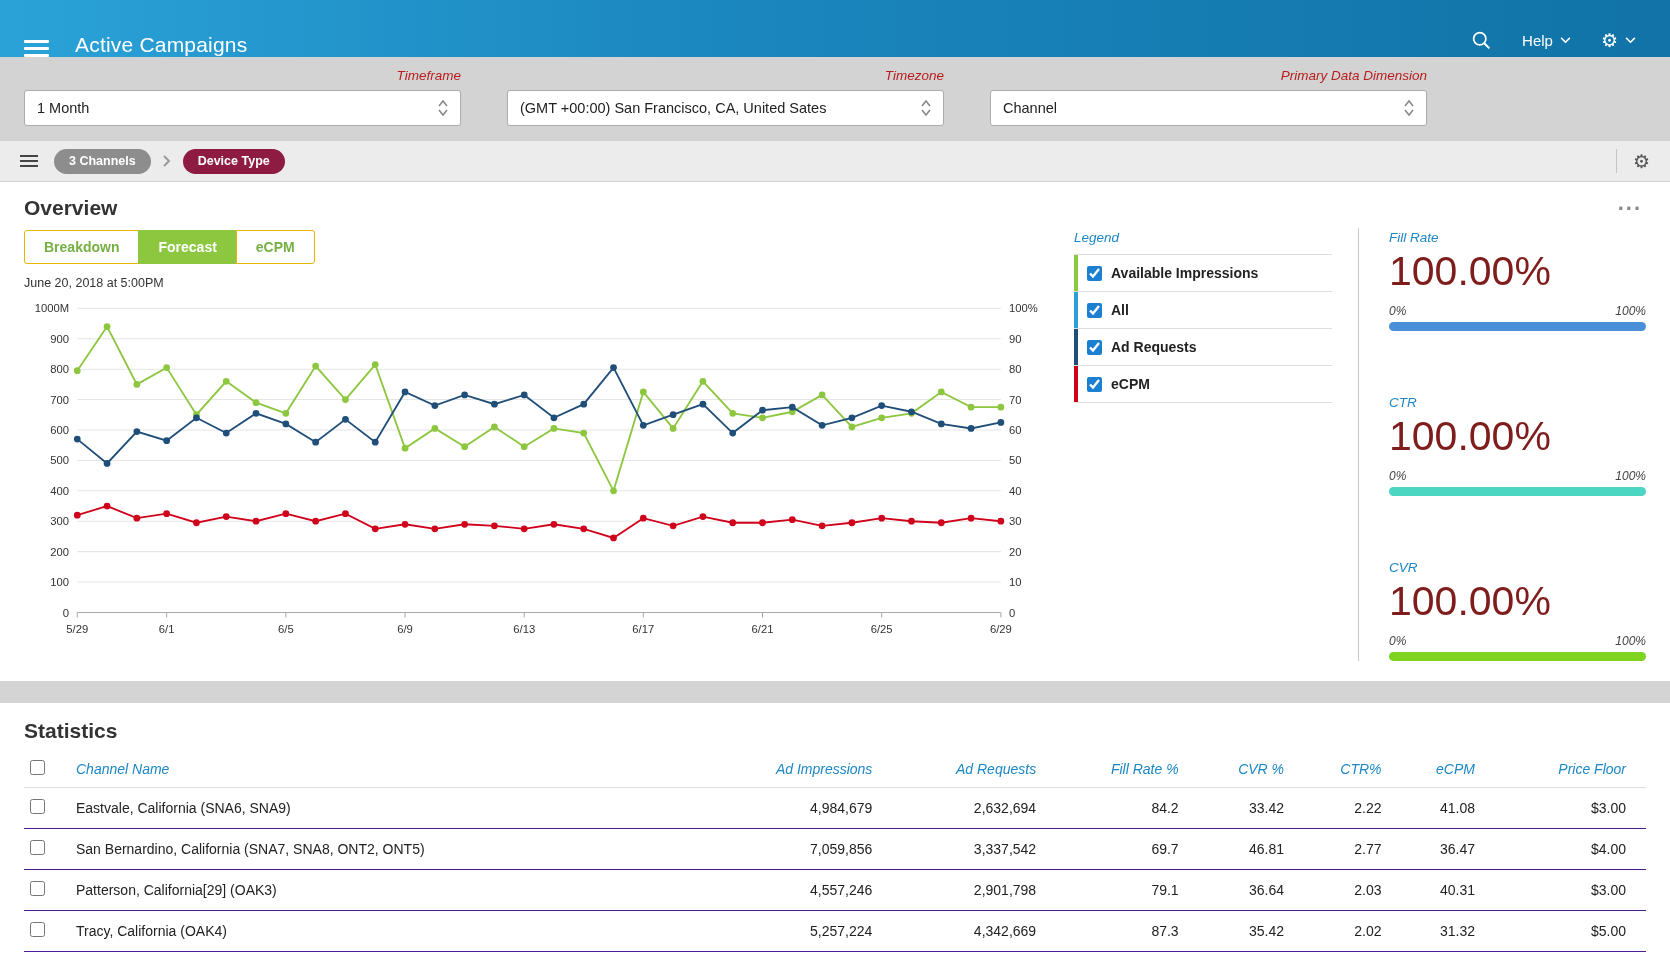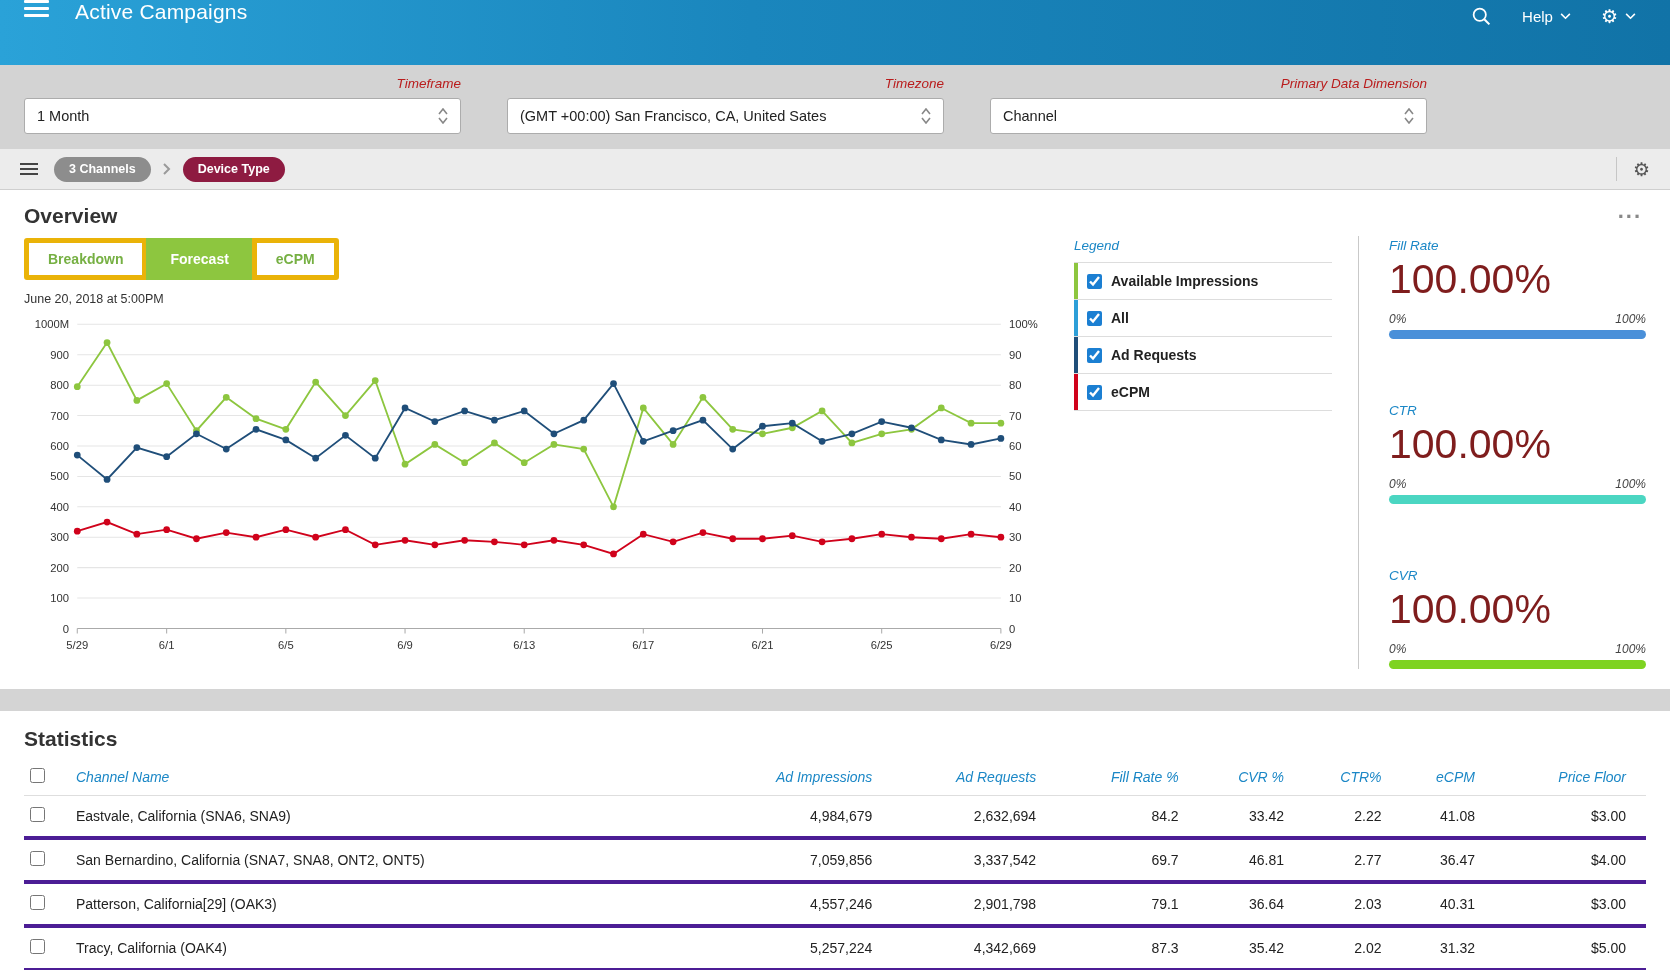--- a/index.html
+++ b/index.html
@@ -5,21 +5,21 @@
   * { box-sizing: border-box; }
   html,body { margin:0; padding:0; }
   body {
     width:1670px; height:970px; overflow:hidden;
     background:#d4d4d4;
     font-family:"Liberation Sans","DejaVu Sans",sans-serif;
     color:#333;
   }
   
   .topbar {
-    height:65px; display:flex; align-items:flex-start; padding:0 24px;
+    height:57px; display:flex; align-items:flex-end; padding:0 24px;
     background:linear-gradient(90deg,#2aa2d8 0%,#1a86bd 45%,#1173a7 100%);
     color:#fff;
   }
   .hamburger { width:25px; background:none; border:none; cursor:pointer; padding:0;
     display:flex; flex-direction:column; gap:4px; }
   .hamburger span { height:3px; background:#fff; border-radius:1px; }
   .app-title { font-size:21px; font-weight:400; margin-left:26px; letter-spacing:.2px; }
   .topbar-right { margin-left:auto; display:flex; align-items:center; gap:10px; }
   .tb-btn { background:none; border:none; color:#fff; display:flex; align-items:center;
     gap:7px; font-size:15px; cursor:pointer; padding:6px 10px; font-family:inherit; }
@@ -47,21 +47,21 @@
   .vdiv { width:1px; height:24px; background:#c6c6c6; }
   
   .overview { background:#fff; padding:14px 24px 20px; }
   .sec-head { display:flex; justify-content:space-between; align-items:center; }
   h2 { font-size:21px; margin:0; color:#333; font-weight:700; }
   .dots { color:#888; font-size:22px; font-weight:700; letter-spacing:2px;
     background:none; border:none; cursor:pointer; line-height:8px; padding:0 4px 10px; }
   .ov-body { display:flex; align-items:stretch; margin-top:8px; }
   .chart-col { flex:1; min-width:0; }
   .tabs { display:inline-flex; margin:2px 0 12px; }
-  .tab { padding:8px 19px; font-size:14px; font-weight:700; border:5px solid #eab308;
+  .tab { padding:8px 19px; font-size:14px; font-weight:700; border:1px solid #eab308;
     background:#fff; color:#76b043; cursor:pointer; font-family:inherit; margin-left:-1px; }
   .tab:first-child { margin-left:0; border-radius:3px 0 0 3px; }
   .tab:last-child { border-radius:0 3px 3px 0; }
   .tab.active { background:#8dc63f; border-color:#8dc63f; color:#fff; }
   .timestamp { font-size:12.5px; color:#333; margin-bottom:4px; }
   #trend-chart { width:100%; display:block; }
   .ax { font-size:11px; fill:#333; }
   
   .legend { width:258px; flex:none; margin-left:26px; padding-top:2px; }
   .legend-title { color:#1b87c6; font-style:italic; font-size:13.5px; margin-bottom:9px; }
@@ -79,21 +79,21 @@
   .kpi-label { color:#1b87c6; font-style:italic; font-size:13.5px; }
   .kpi-value { font-size:41px; font-weight:400; color:#7f1d1d; margin:3px 0 9px; }
   .kpi-minmax { display:flex; justify-content:space-between; font-size:12px;
     font-style:italic; color:#444; margin-bottom:4px; }
   .kpi-bar { height:9px; border-radius:5px; }
   
   .stats { background:#fff; margin-top:22px; padding:16px 24px 0; min-height:290px; }
   table { width:100%; border-collapse:collapse; margin-top:8px; }
   th { color:#1b87c6; font-style:italic; font-weight:400; font-size:14px;
     padding:9px 8px; border-bottom:1px solid #dedede; text-align:right; cursor:pointer; white-space:nowrap; }
-  td { font-size:14px; color:#222; padding:11px 8px; border-bottom:4px solid #4c1d95; text-align:right; white-space:nowrap; }
+  td { font-size:14px; color:#222; padding:11px 8px; border-bottom:1px solid #4c1d95; text-align:right; white-space:nowrap; }
   th.cb, td.cb { width:44px; text-align:left; padding-left:6px; }
   th.name, td.name { text-align:left; }
   th:last-child, td:last-child { padding-right:20px; }
   td input, th input { width:15px; height:15px; margin:0; accent-color:#1b7fd2; cursor:pointer; }
 </style>
 </head>
 <body>
 
 <header class="topbar">
   <button class="hamburger">

